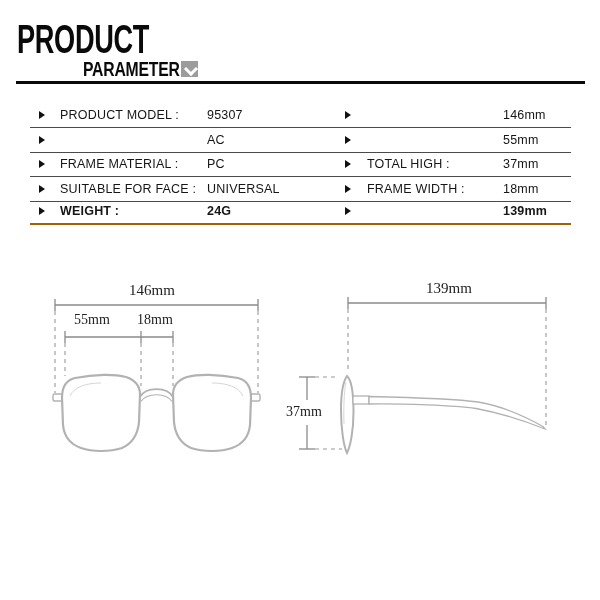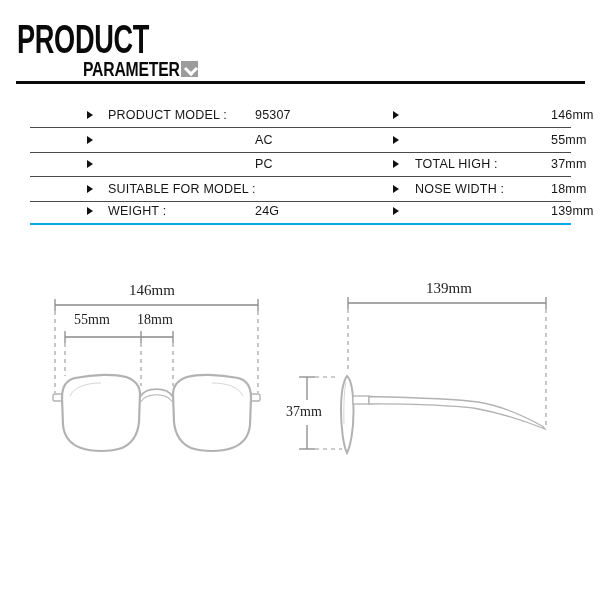--- a/index.html
+++ b/index.html
@@ -18,22 +18,22 @@
           font-weight:bold;letter-spacing:-.3px;color:#0a0a0a;white-space:nowrap;
           transform:scaleX(.75);transform-origin:left top;}
   .chev-box{position:absolute;left:181px;top:61px;width:17px;height:16px;background:#9c9c9c;}
   .chev-box i{position:absolute;left:4.5px;top:2.5px;width:7px;height:7px;border:solid #fff;
           border-width:0 3px 3px 0;transform:rotate(45deg);}
   .hrule{position:absolute;left:16px;top:81px;width:569px;height:3px;background:#0a0a0a;}
 
   
   .trow{position:absolute;left:30px;width:541px;height:24px;border-bottom:1px solid #4a4a4a;
         font-size:12.5px;line-height:24px;color:#161616;letter-spacing:.2px;}
-  .trow.last{height:23px;line-height:23px;border-bottom:2px solid #0ea5e9;}
-  .trow span{position:absolute;white-space:nowrap;margin-left:48px;}
+  .trow.last{height:23px;line-height:23px;border-bottom:2px solid #a16207;font-weight:bold;}
+  .trow span{position:absolute;white-space:nowrap;}
   .mark{width:0;height:0;border-top:4px solid transparent;border-bottom:4px solid transparent;
         border-left:6.5px solid #111;top:8px;}
   .trow.last .mark{top:7.5px;}
   .ml{left:9px;} .mr{left:315px;}
   .ll{left:30px;} .lr{left:337px;}
   .vl{left:177px;} .vr{left:473px;}
 
   
   .diagram-svg{position:absolute;left:0;top:270px;}
   .dim{position:absolute;font-family:"Liberation Serif",serif;font-size:15px;color:#222;
@@ -62,30 +62,32 @@
     <span class="vr">146mm</span>
   </div>
   <div class="trow" style="top:127.5px">
     <span class="mark ml"></span>
     <span class="vl">AC</span>
     <span class="mark mr"></span>
     <span class="vr">55mm</span>
   </div>
   <div class="trow" style="top:152px">
     <span class="mark ml"></span>
+    <span class="ll">FRAME MATERIAL :</span>
     <span class="vl">PC</span>
     <span class="mark mr"></span>
     <span class="lr">TOTAL HIGH :</span>
     <span class="vr">37mm</span>
   </div>
   <div class="trow" style="top:176.5px">
     <span class="mark ml"></span>
-    <span class="ll">SUITABLE FOR MODEL :</span>
+    <span class="ll">SUITABLE FOR FACE :</span>
+    <span class="vl">UNIVERSAL</span>
     <span class="mark mr"></span>
-    <span class="lr">NOSE WIDTH :</span>
+    <span class="lr">FRAME WIDTH :</span>
     <span class="vr">18mm</span>
   </div>
   <div class="trow last" style="top:199.5px">
     <span class="mark ml"></span>
     <span class="ll">WEIGHT :</span>
     <span class="vl">24G</span>
     <span class="mark mr"></span>
     <span class="vr">139mm</span>
   </div>
 

